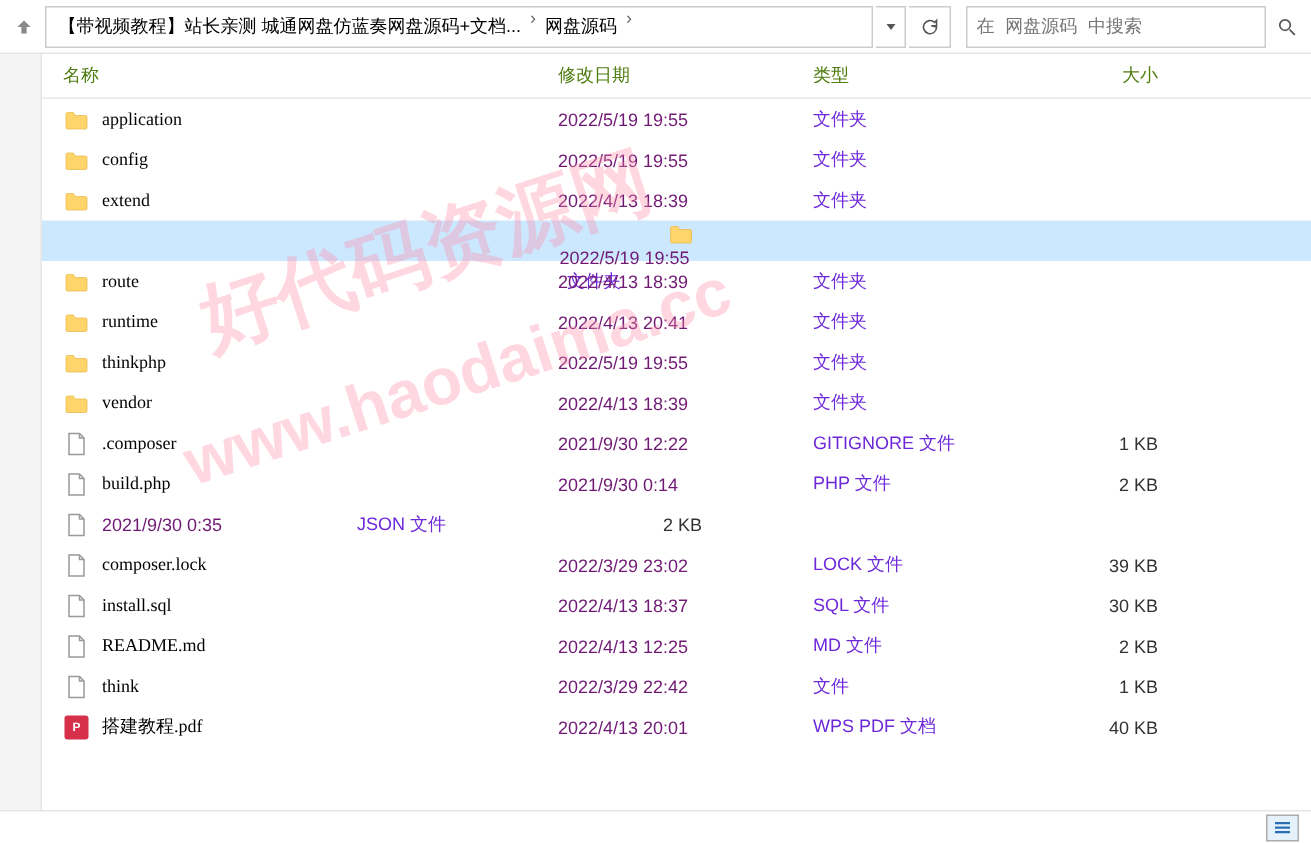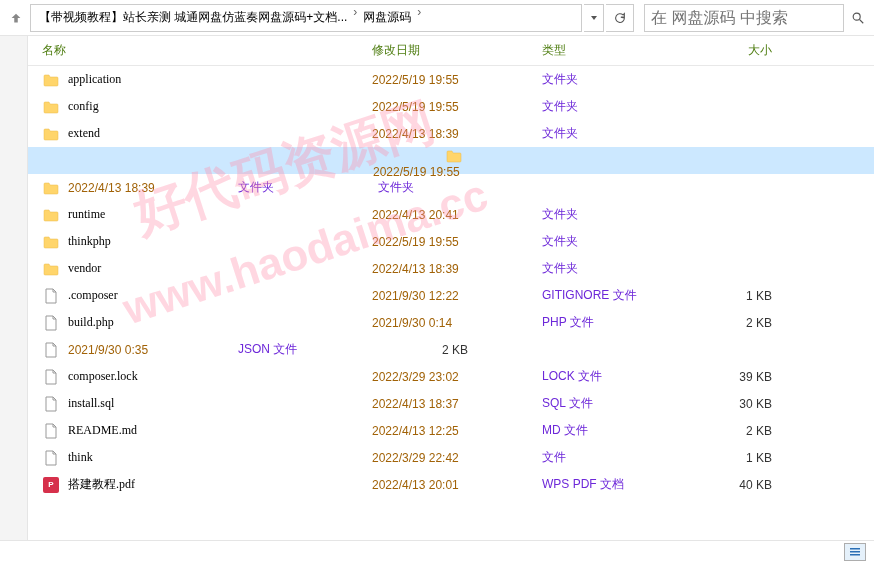--- a/index.html
+++ b/index.html
@@ -76,23 +76,24 @@
       margin-left: 8px;
       display: flex;
       align-items: center;
       padding: 0 6px;
       background: #fff;
     }
     .search-box input {
       border: none;
       outline: none;
       flex: 1;
-      font-size: 16px;
+      font-size: 12px;
       color: #701a75;
       background: transparent;
+      font-family: Liberation Mono, monospace;
     }
     .search-icon-btn {
       width: 24px;
       height: 28px;
       display: flex;
       align-items: center;
       justify-content: center;
       color: #555;
     }
     .content-area {
@@ -136,21 +137,21 @@
     .row .icon {
       width: 18px;
       height: 18px;
       margin-right: 8px;
       display: inline-flex;
       align-items: center;
       justify-content: center;
       flex-shrink: 0;
     }
     .row .name { width: 304px; overflow: hidden; text-overflow: ellipsis; white-space: nowrap; font-family: Liberation Serif, serif; }
-    .row .date { width: 170px; color: #a16207; }
+    .row .date { width: 170px; color: #701a75; }
     .row .type { width: 160px; color: #6d28d9; }
     .row .size { width: 90px; text-align: right; color: #333; padding-right: 20px; }
     .folder-icon svg { fill: #ffd56b; stroke: #e8b84a; }
     .file-icon svg { fill: #fff; stroke: #999; }
     .pdf-icon {
       width: 16px;
       height: 16px;
       background: #d6304b;
       border-radius: 2px;
       color: #fff;
@@ -292,20 +293,21 @@
           <span class="date">2022/5/19 19:55</span>
           <span class="type">文件夹</span>
           <span class="size"></span>
         </div>
         <div class="row">
           <span class="icon folder-icon">
             <svg width="16" height="14" viewBox="0 0 16 14">
               <path d="M1 3 L1 12 Q1 13 2 13 L14 13 Q15 13 15 12 L15 5 Q15 4 14 4 L7 4 L6 2 L2 2 Q1 2 1 3 Z" fill="#ffd56b" stroke="#e8b84a" stroke-width="0.5"></path>
             </svg>
           </span>
+          <span class="name">route</span>
           <span class="date">2022/4/13 18:39</span>
           <span class="type">文件夹</span>
           <span class="size"></span>
         </div>
         <div class="row">
           <span class="icon folder-icon">
             <svg width="16" height="14" viewBox="0 0 16 14">
               <path d="M1 3 L1 12 Q1 13 2 13 L14 13 Q15 13 15 12 L15 5 Q15 4 14 4 L7 4 L6 2 L2 2 Q1 2 1 3 Z" fill="#ffd56b" stroke="#e8b84a" stroke-width="0.5"></path>
             </svg>
           </span>

